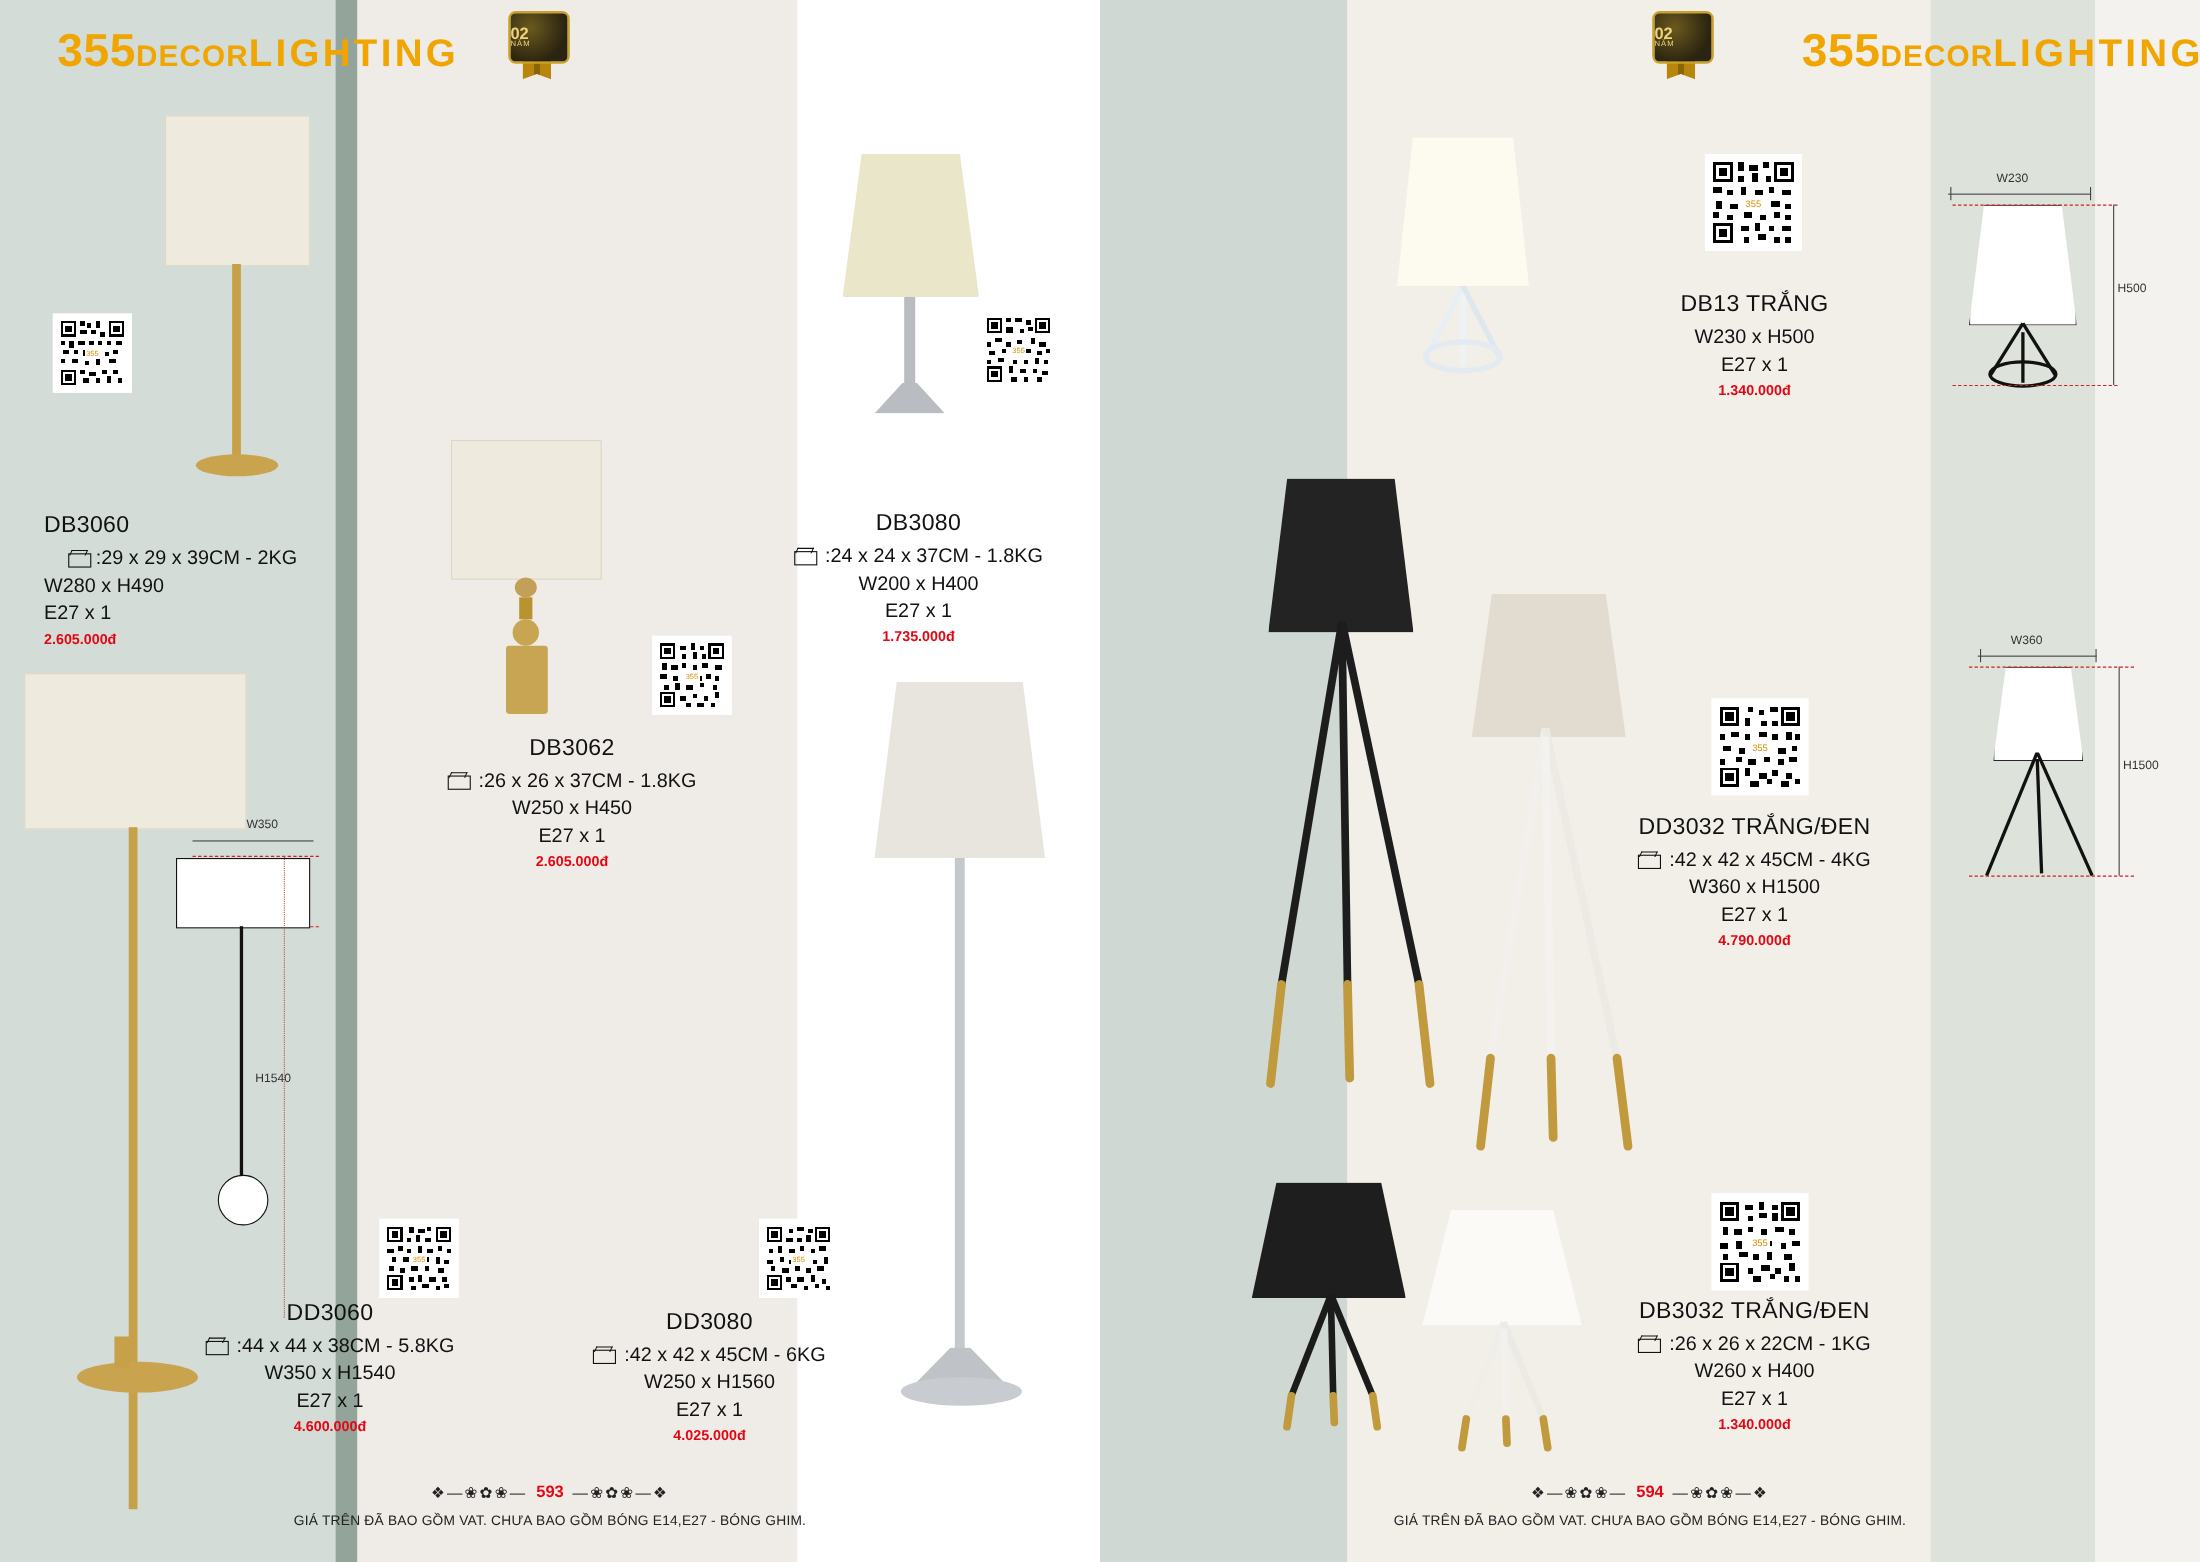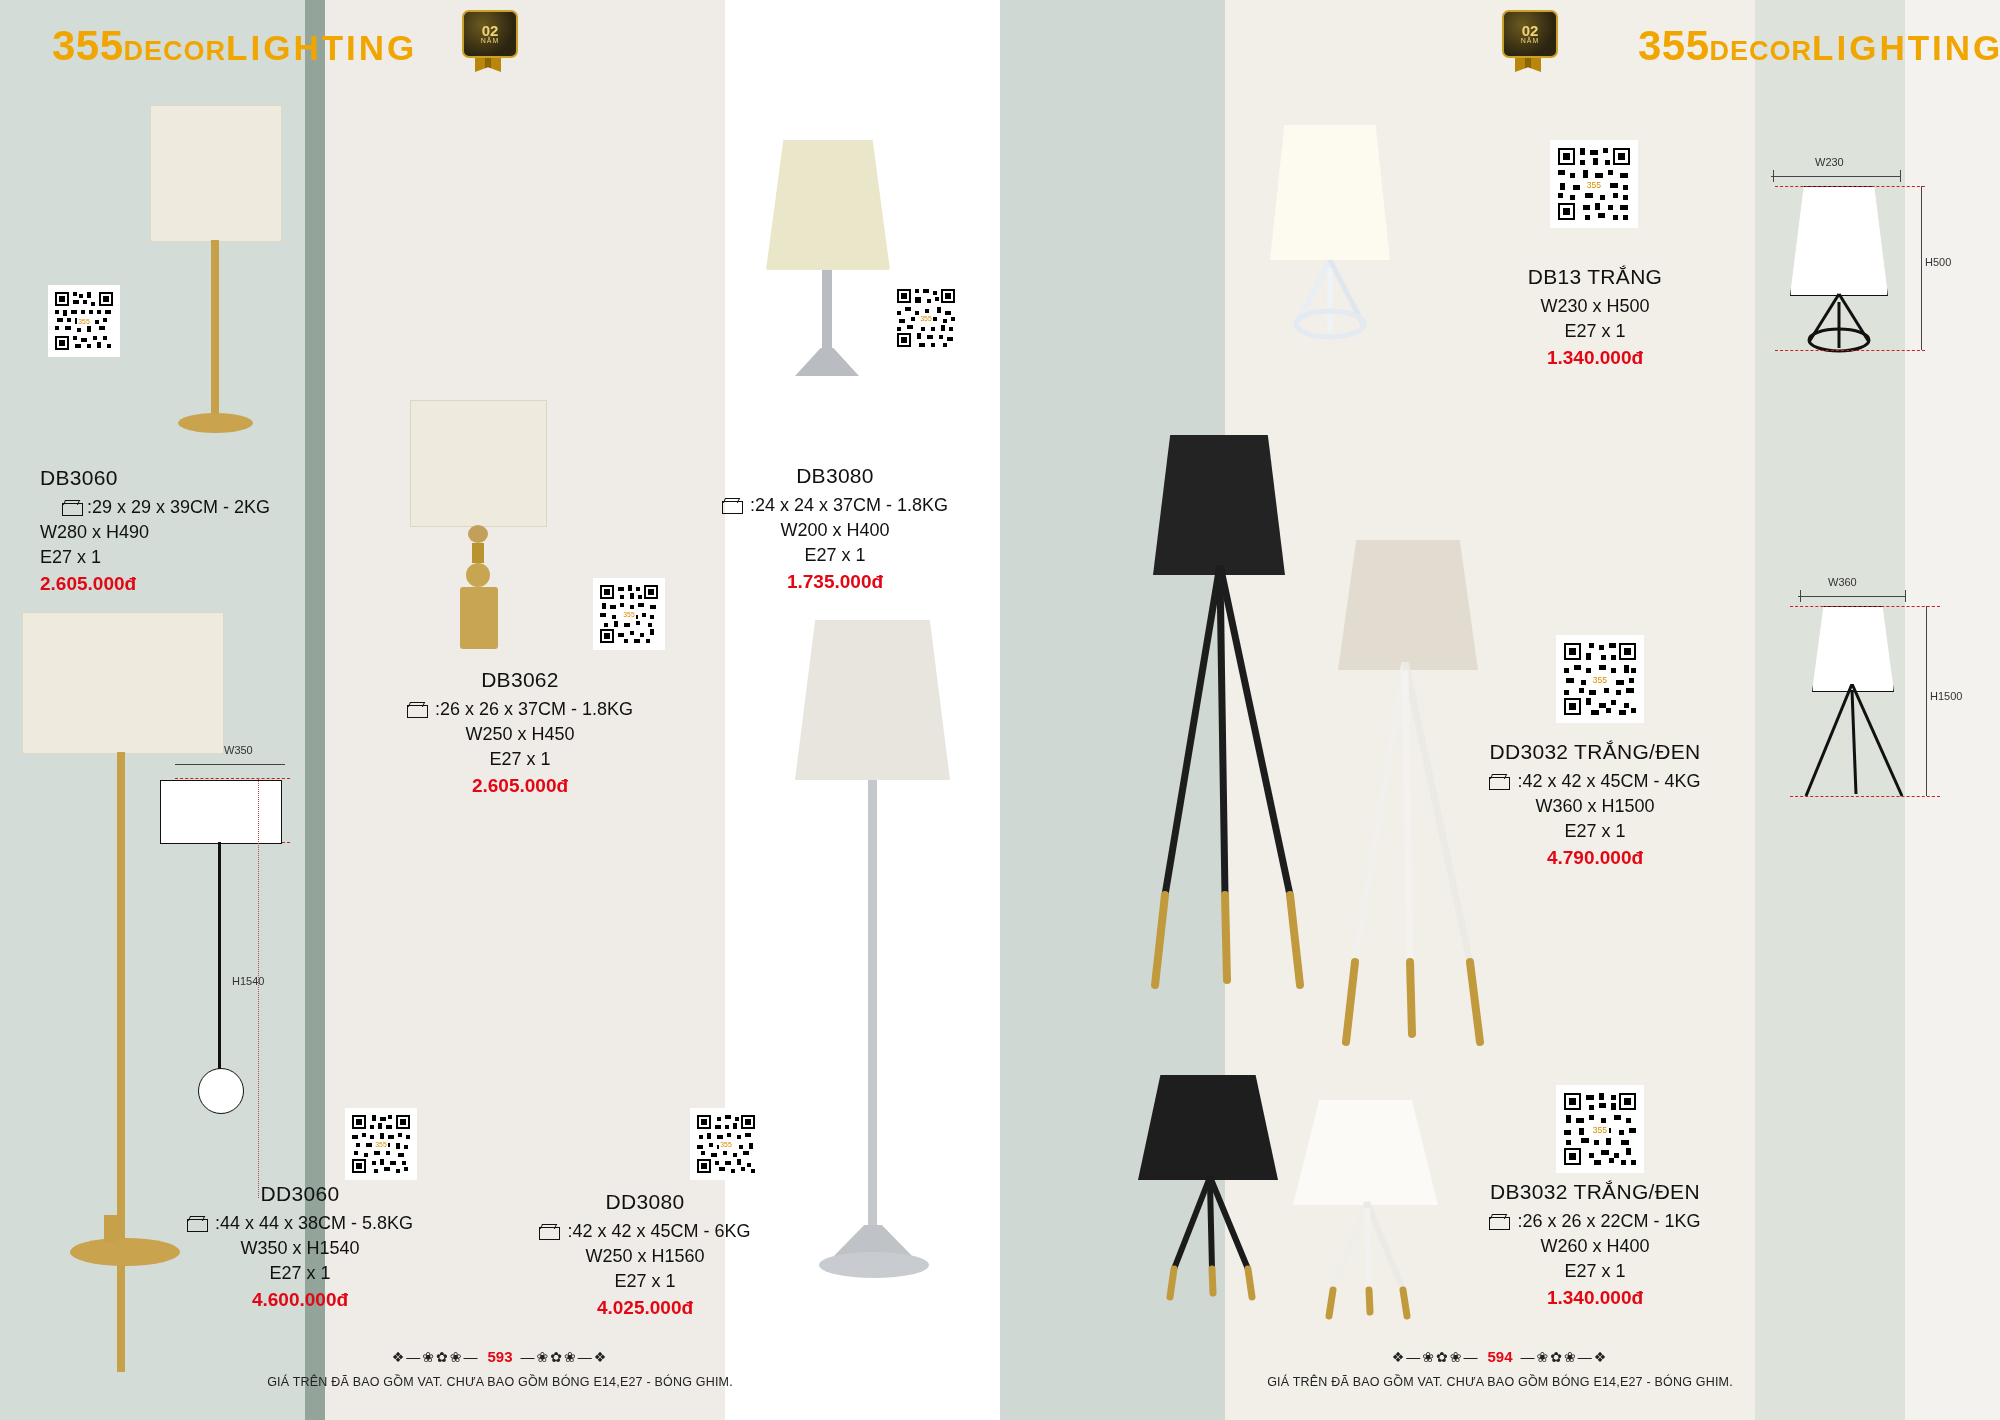--- a/index.html
+++ b/index.html
@@ -27,33 +27,33 @@
   .brand{position:absolute;font-weight:bold;letter-spacing:.5px;white-space:nowrap;}
   .brand .num{color:#f0a500;font-size:42px;font-weight:bold;}
   .brand .word{color:#f0a500;font-size:27px;font-weight:bold;letter-spacing:1px;}
   .brand .word2{color:#f0a500;font-size:35px;font-weight:bold;letter-spacing:3px;}
 
   .medal{position:absolute;width:66px;height:66px;}
   .medal .disc{
     position:absolute;left:7px;top:2px;width:52px;height:44px;border-radius:7px;
     background:radial-gradient(circle at 35% 30%, #6b5a1e 0%, #2b2410 70%);
     border:2px solid #c9a227;
-    display:flex;flex-direction:column;align-items:center;justify-content:center;
+    display:flex;flex-direction:column;justify-content:center;
   }
   .medal .d1{color:#f1d37a;font-size:15px;font-weight:bold;line-height:12px;}
   .medal .d2{color:#f1d37a;font-size:7px;letter-spacing:1px;}
   .medal .rib{position:absolute;left:20px;top:42px;width:26px;height:22px;
     background:linear-gradient(90deg,#b8860b 0 40%,#8b6508 40% 60%,#b8860b 60% 100%);
     clip-path:polygon(0 0,100% 0,100% 100%,50% 78%,0 100%);}
 
   
   .info{position:absolute;text-align:center;color:#111;}
   .info .code{font-weight:normal;font-size:21px;letter-spacing:.3px;margin-bottom:5px;}
   .info .line{font-size:18px;line-height:25px;}
-  .info .price{color:#e30613;font-weight:bold;font-size:19px;margin-top:3px;}
+  .info .price{color:#e30613;font-weight:bold;font-size:13px;margin-top:3px;}
   .boxrow{display:flex;align-items:center;justify-content:center;gap:8px;}
   .boxicon{display:inline-block;width:20px;height:15px;position:relative;}
   .boxicon:before{content:"";position:absolute;left:0;top:3px;width:19px;height:11px;border:1.5px solid #111;}
   .boxicon:after{content:"";position:absolute;left:2px;top:0px;width:13px;height:4px;border:1.5px solid #111;border-bottom:none;transform:skewX(-25deg);}
 
   
   .qr{position:absolute;background:#fff;padding:4px;border:1px solid #fff;}
   .qr svg{display:block;}
 
   

